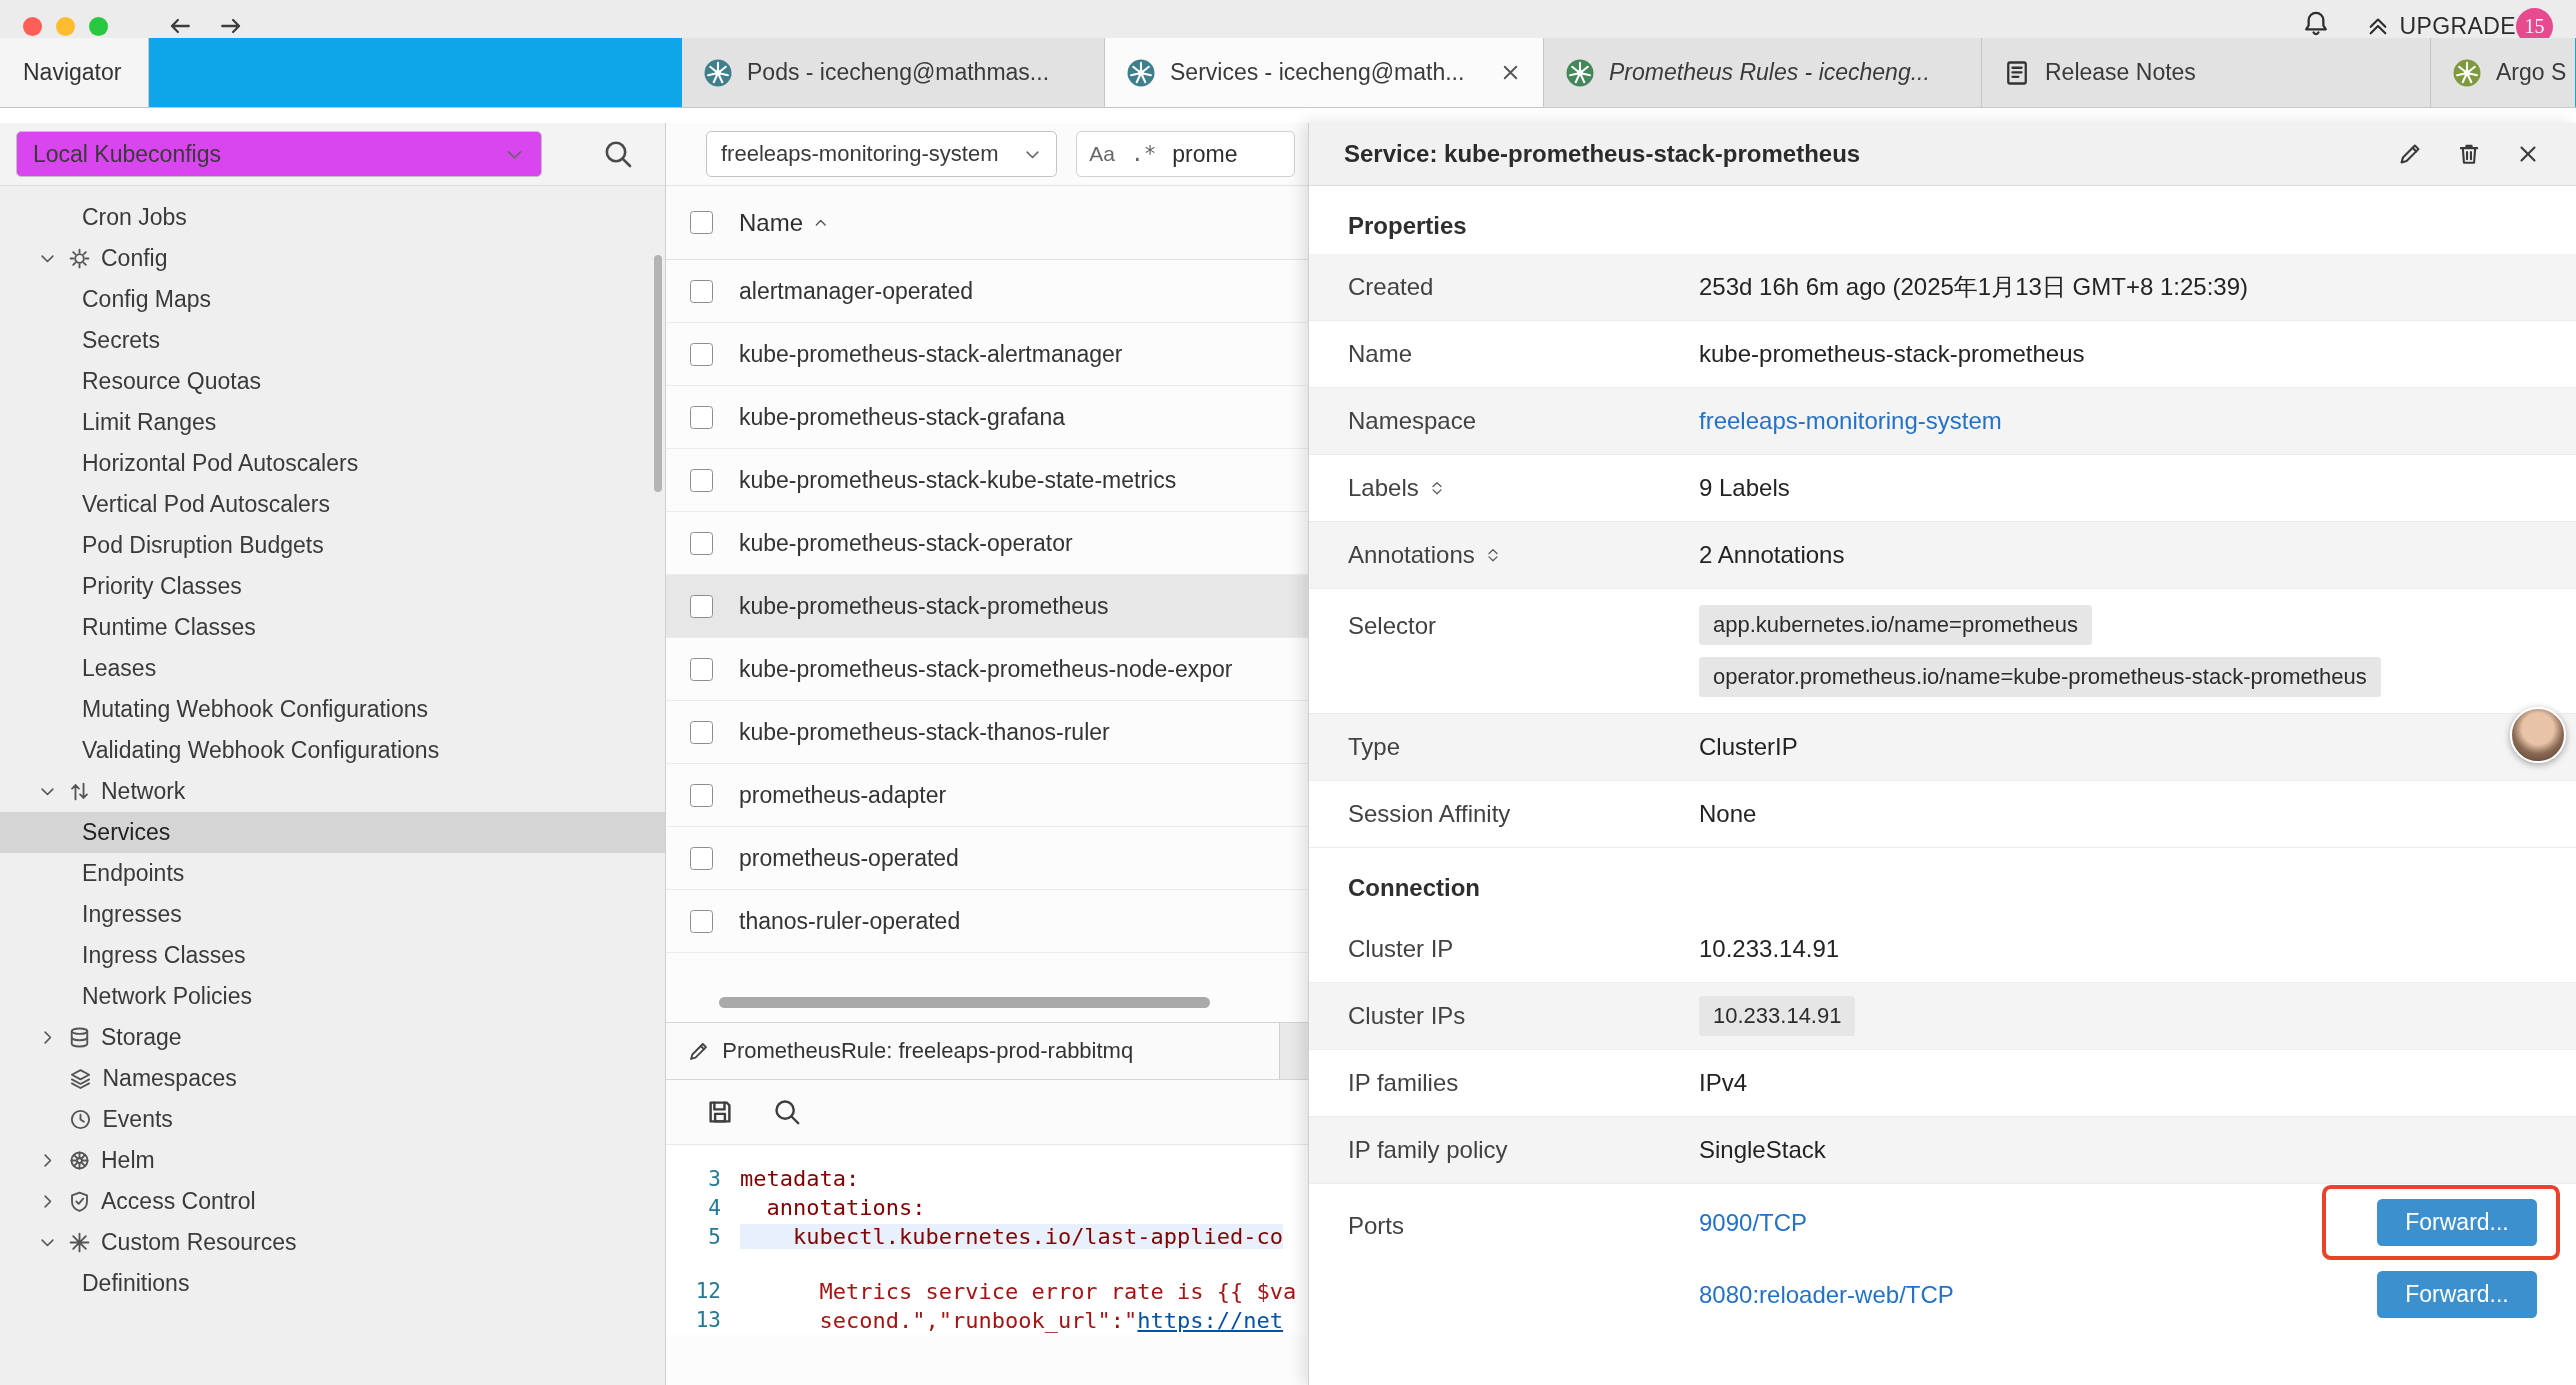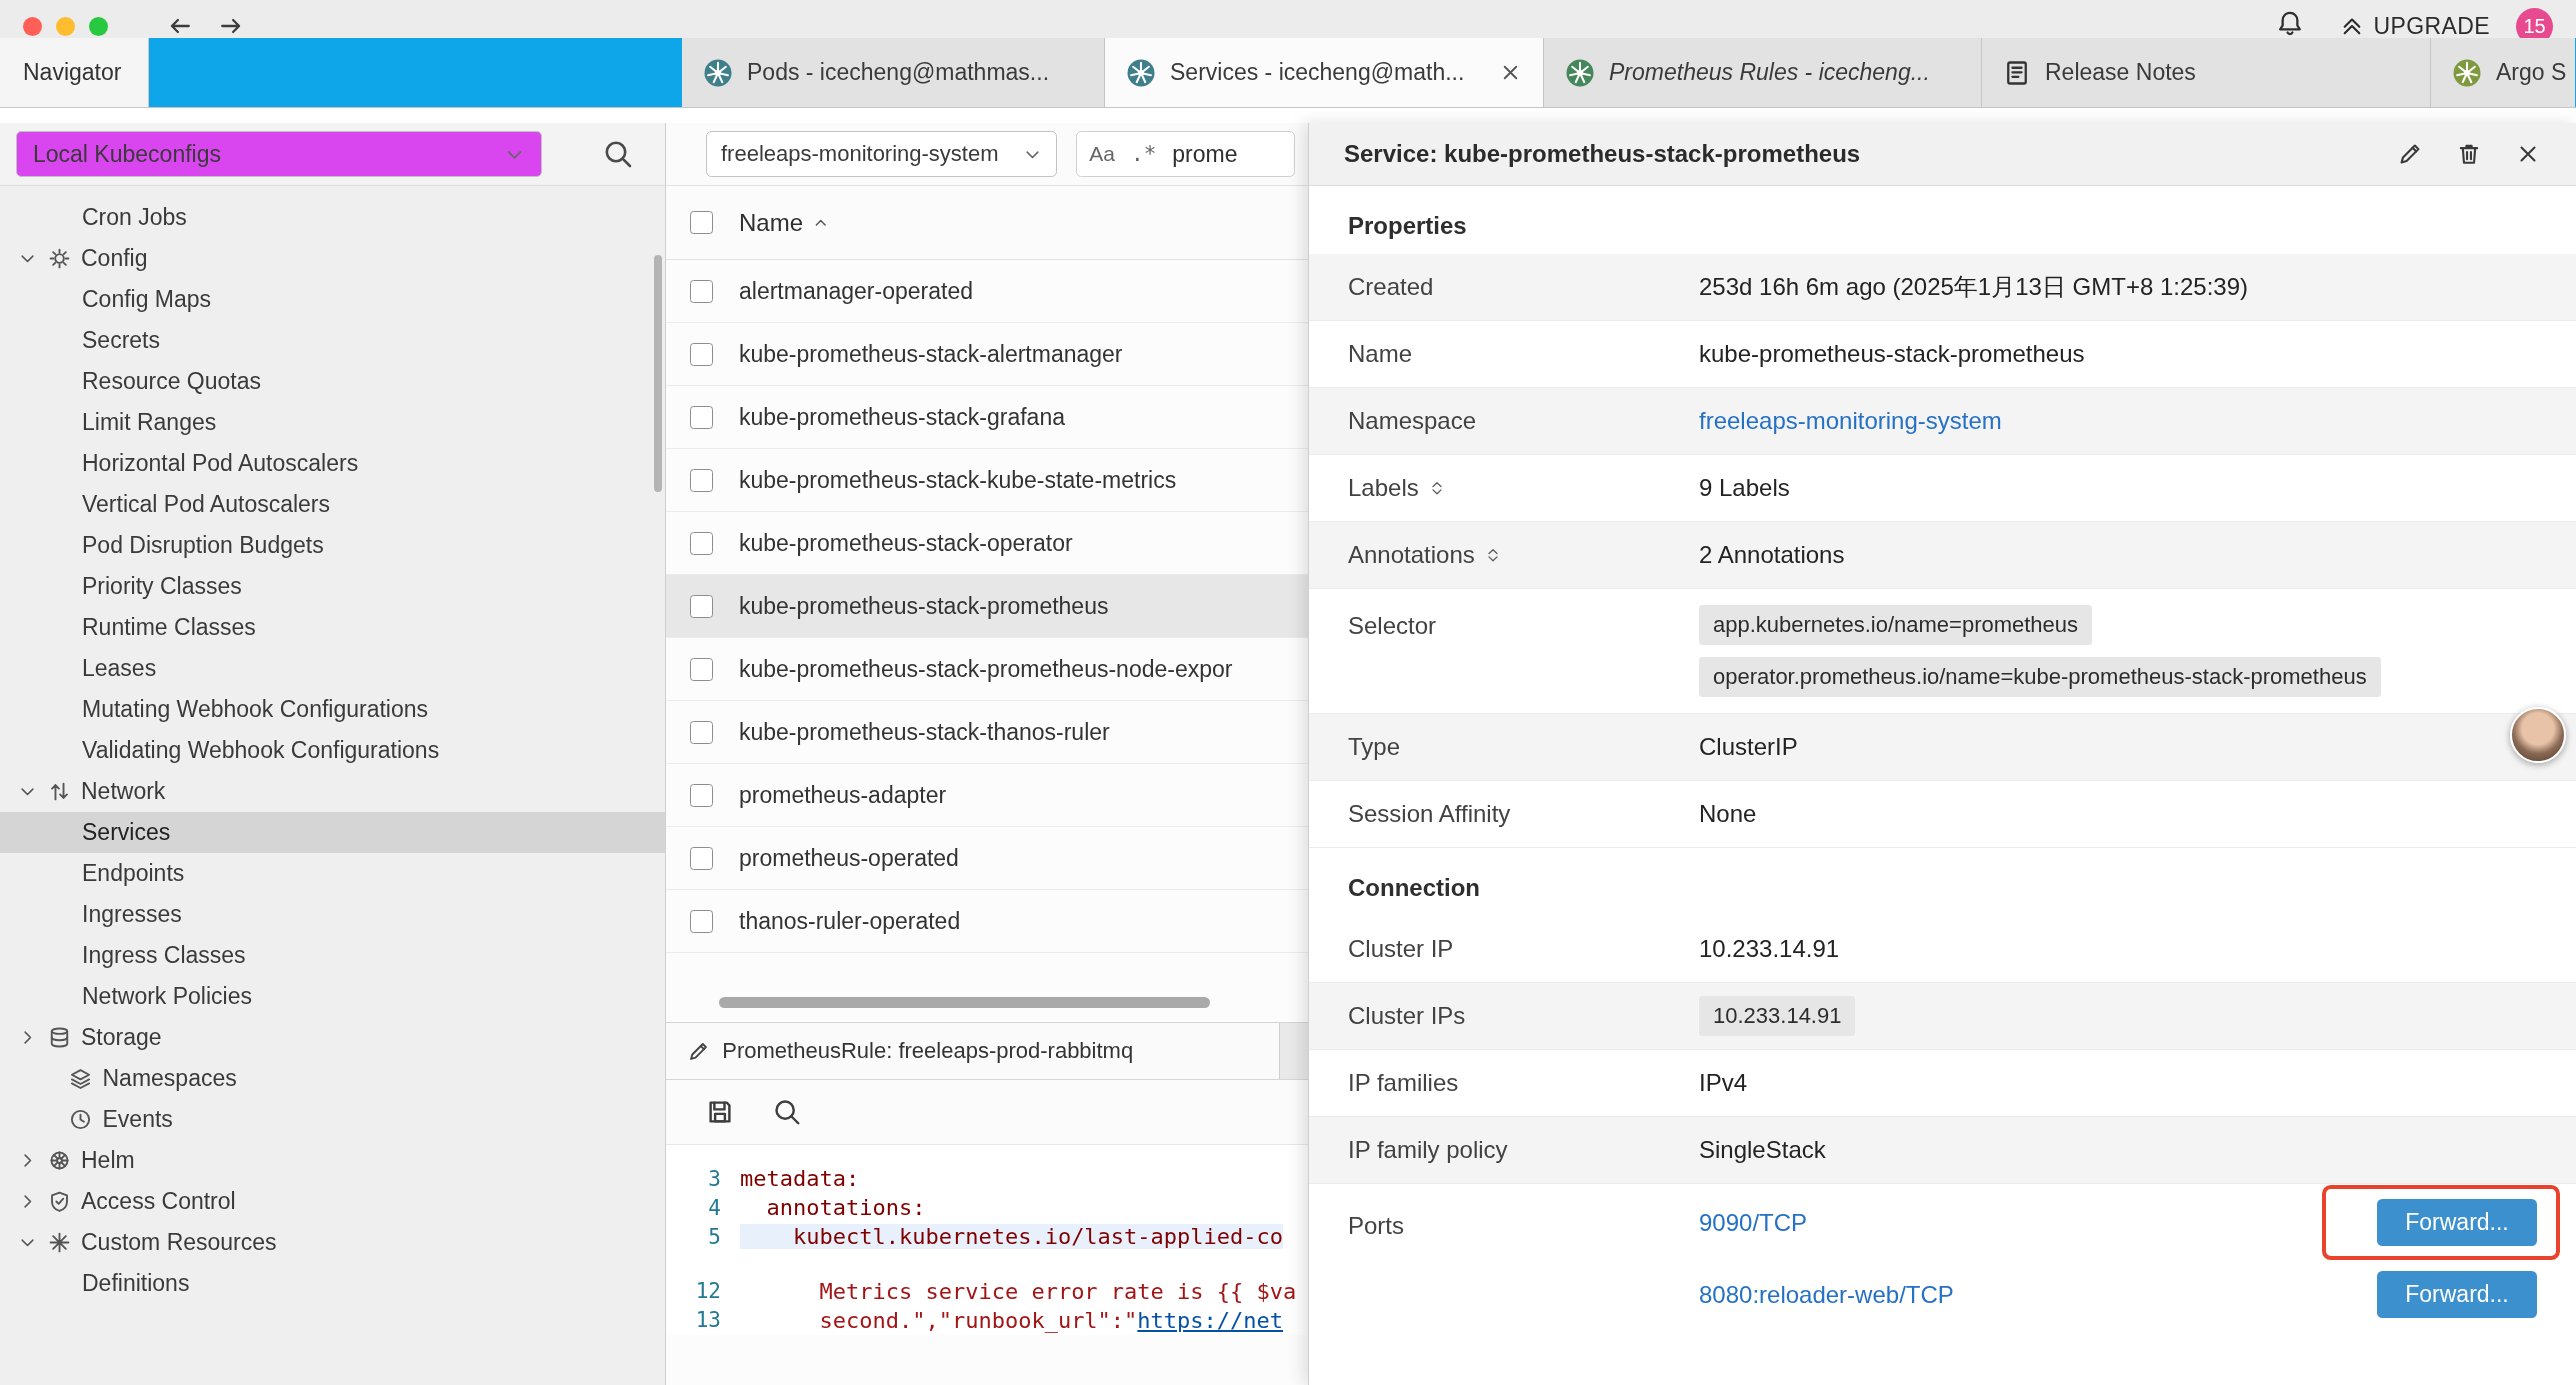--- a/index.html
+++ b/index.html
@@ -15,22 +15,22 @@
   .lights { display:flex; gap:14px; }
   .light { width:19px; height:19px; border-radius:50%; }
   .light.red{background:#ff5f57}.light.yellow{background:#febc2e}.light.green{background:#28c840}
   .navarrows { display:flex; gap:23px; margin-left:58px; color:#3c3c3c; }
   .navarrows svg { width:28px; height:28px; }
   .tb-spacer { flex:1; }
   .bell { color:#2f2f2f; } .bell svg{ width:28px; height:28px; }
   .upgrade { display:flex; align-items:center; gap:8.8px; margin-left:35px; color:#2b2b2b; }
   .upgrade svg { width:26px; height:26px; }
   .upgrade .uplabel { font-size:23px; letter-spacing:0.4px; }
-  .notifbadge { margin-left:26px; width:37px; height:37px; border-radius:50%; background:#e84a8f;
-                color:#fff; font-size:20px; display:flex; align-items:center; justify-content:center; }
+  .notifbadge { width:37px; height:37px; border-radius:50%; background:#e84a8f;
+                color:#fff; font-size:20px; display:flex; align-items:center; justify-content:center;font-family:Liberation Serif, serif; }
 
   
   .tabstrip { position:absolute; top:38px; left:0; right:0; height:70px; background:#0ea5e9;
               border-bottom:0.9px solid #c6c6c6; }
   .navigator-tab { position:absolute; left:0; top:0; bottom:0; width:149px; background:#f5f5f5;
                    border-right:0.9px solid #c9c9c9; display:flex; align-items:center; padding-left:23px;
                    font-size:23px; color:#333; }
   .tabs { position:absolute; left:682px; right:0; top:0; bottom:0; display:flex; }
   .tab { display:flex; align-items:center; gap:14px; padding:0 21px; background:#e2e2e2;
          border-right:0.9px solid #c6c6c6; overflow:hidden; white-space:nowrap; color:#3a3a3a; font-size:23px; }
@@ -45,21 +45,21 @@
   .sidebar { position:absolute; top:123px; bottom:0; left:0; width:666px; background:#efefef;
              border-right:0.9px solid #cfcfcf; }
   .kubeconfig-row { height:63px; background:#f3f3f3; border-bottom:0.9px solid #dedede;
                     display:flex; align-items:center; padding:0 16px; gap:17.5px; }
   .kc-select { width:526px; height:46px; background:#d946ef; border:0.9px solid #c2c2c2; border-radius:5.3px;
                display:flex; align-items:center; padding:0 16px; font-size:23px; color:#3a3a3a; }
   .kc-select .chev { margin-left:auto; width:21px; height:21px; color:#666; }
   .kc-search { width:32px; height:32px; color:#4a4a4a; margin-left:42px; }
   .tree { padding-top:10.5px; }
   .trow { display:flex; align-items:center; height:41px; font-size:23px; color:#3a3a3a; cursor:default; }
-  .trow.group { padding-left:18px; }
+  .trow.group { padding-left:38px; }
   .trow.child { padding-left:82px; }
   .trow.leaf-icon { padding-left:39px; }
   .trow.leaf-icon .chevspace { width:30px; flex:none; }
   .trow .chev { width:19px; height:19px; color:#555; margin-right:10.5px; flex:none; }
   .trow .nico { width:23px; height:23px; color:#555; margin-right:10.5px; flex:none; }
   .trow.selected { background:#d5d5d5; color:#222; }
   .side-scroll { position:absolute; right:2.6px; top:132px; width:8.8px; height:237px; background:#a9a9a9;
                  border-radius:4.4px; opacity:.85; }
 
   

